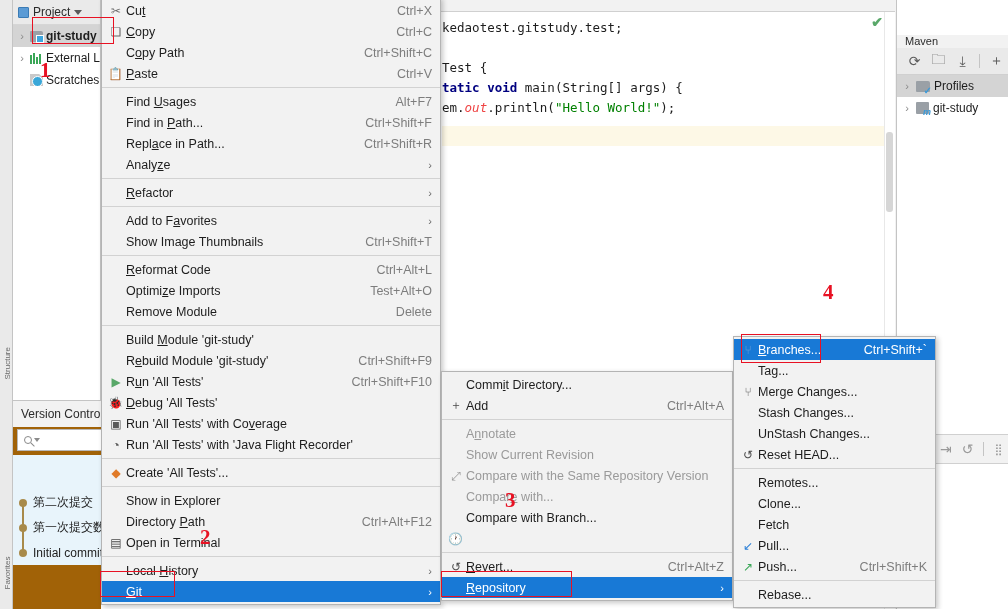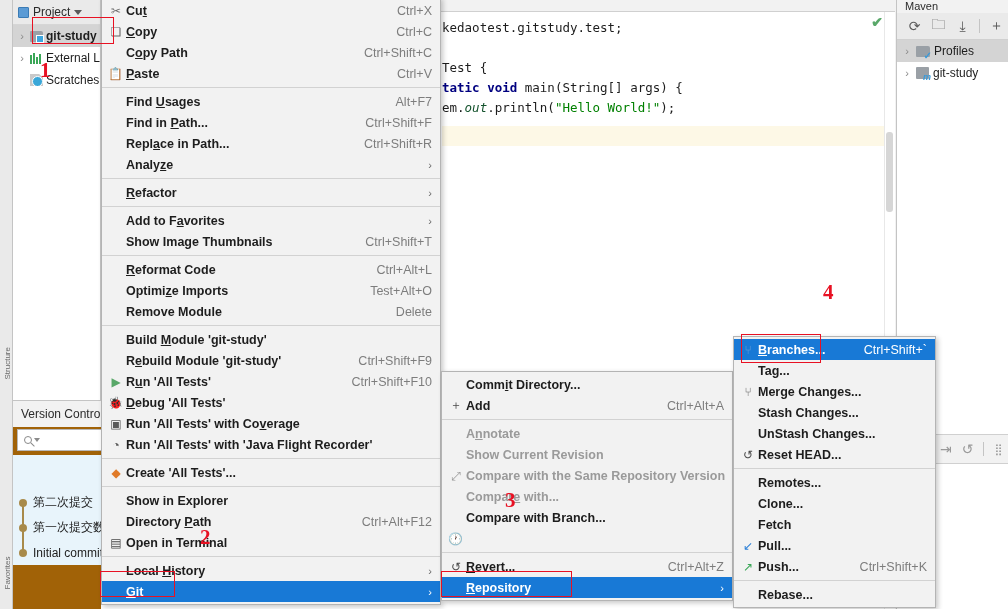--- a/index.html
+++ b/index.html
@@ -96,32 +96,32 @@
 
   
   .editor {
     position: absolute; left: 440px; top: 0; width: 455px; height: 609px;
     background: #ffffff;
   }
   .editor-topbar { height: 12px; background:#f2f2f2; border-bottom:1px solid #d0d0d0; }
   .code { font-family: "DejaVu Sans Mono", monospace; font-size: 12.5px; line-height: 20px; padding-left: 2px; }
   .code .kw { color: #000080; font-weight: bold; }
   .code .str { color: #008000; }
-  .code .fld { color: #14532d; font-style: italic; }
+  .code .fld { color: #ef4444; font-style: italic; }
   .caret-line { background: #fdf8e6; height: 20px; }
   .check-ok { position:absolute; right: 12px; top: 14px; color: #59a869; font-size: 14px; font-weight: bold; }
   .ed-scroll { position:absolute; right:0; top: 12px; width: 11px; bottom: 0; background:#ffffff; border-left:1px solid #e8e8e8;}
   .ed-scroll-thumb { position:absolute; right:2px; top:120px; width:7px; height:80px; background:#d6d6d6; border-radius:3px; }
 
   
   .maven {
     position: absolute; left: 896px; top: 0; width: 112px; height: 609px;
     background: #ffffff; border-left: 1px solid #c4c4c4;
   }
-  .maven-title { height: 13px; background: #f2f2f2; font-size: 11px; color:#2b2b2b; padding-left: 8px; }
+  .maven-title { height: 13px; background: #f2f2f2; font-size: 11px; color:#2b2b2b; padding-left: 8px; margin-top: 35px; }
   .maven-tb {
     height: 27px; background: #eaeaea; border-bottom: 1px solid #d0d0d0;
     display:flex; align-items:center; gap:9px; padding-left: 10px;
   }
   .mv-ico { width: 15px; height: 15px; color: #5a5a5a; display:flex; align-items:center; justify-content:center; font-size: 14px; }
   .mv-sep { width:1px; height:14px; background:#c4c4c4; }
   .maven-row { height: 22px; display:flex; align-items:center; gap:4px; padding-left:5px; font-size:12px; white-space:nowrap;}
   .maven-row.selected { background: #d4d4d4; }
   .prof-ico { width:14px;height:11px;background:#9aa0a6;position:relative;flex:none;border-radius:1px 2px 1px 1px;}
   .prof-ico::after{content:'✓';position:absolute;right:-2px;bottom:-4px;color:#3a9ad9;font-size:10px;font-weight:bold;}
@@ -142,21 +142,21 @@
     padding: 2px 0; z-index: 40;
   }
   .mi {
     height: 21px; display: flex; align-items: center;
     padding: 0 8px 0 4px; font-size: 12.5px; white-space: nowrap; color: #1d1d1d;
     position: relative;
   }
   .mi.sel { background: #1879d6; color: #ffffff; }
   .mi.dis { color: #9a9a9a; }
   .mi .ico { width: 20px; flex: none; text-align: center; font-size: 12px; color: #6a6a6a; display:inline-block; }
-  .mi .lbl { flex: 1 1 auto; font-weight: bold; }
+  .mi .lbl { flex: 1 1 auto; }
   .mi .acc { margin-left: 22px; color: #7d7d7d; font-size: 12.5px; }
   .mi.sel .acc { color: #ffffff; }
   .mi .arrow { margin-left: 18px; color: #6a6a6a; font-size: 11px; }
   .mi.sel .arrow { color: #fff; }
   .msep { height: 1px; background: #d2d2d2; margin: 3px 0; }
   u { text-decoration: underline; }
 
   
   .redbox { position: absolute; border: 1.6px solid #e81123; z-index: 60; pointer-events:none; }
   .rednum { position: absolute; color: #e81123; font-size: 21px; font-weight: bold; z-index: 61;

